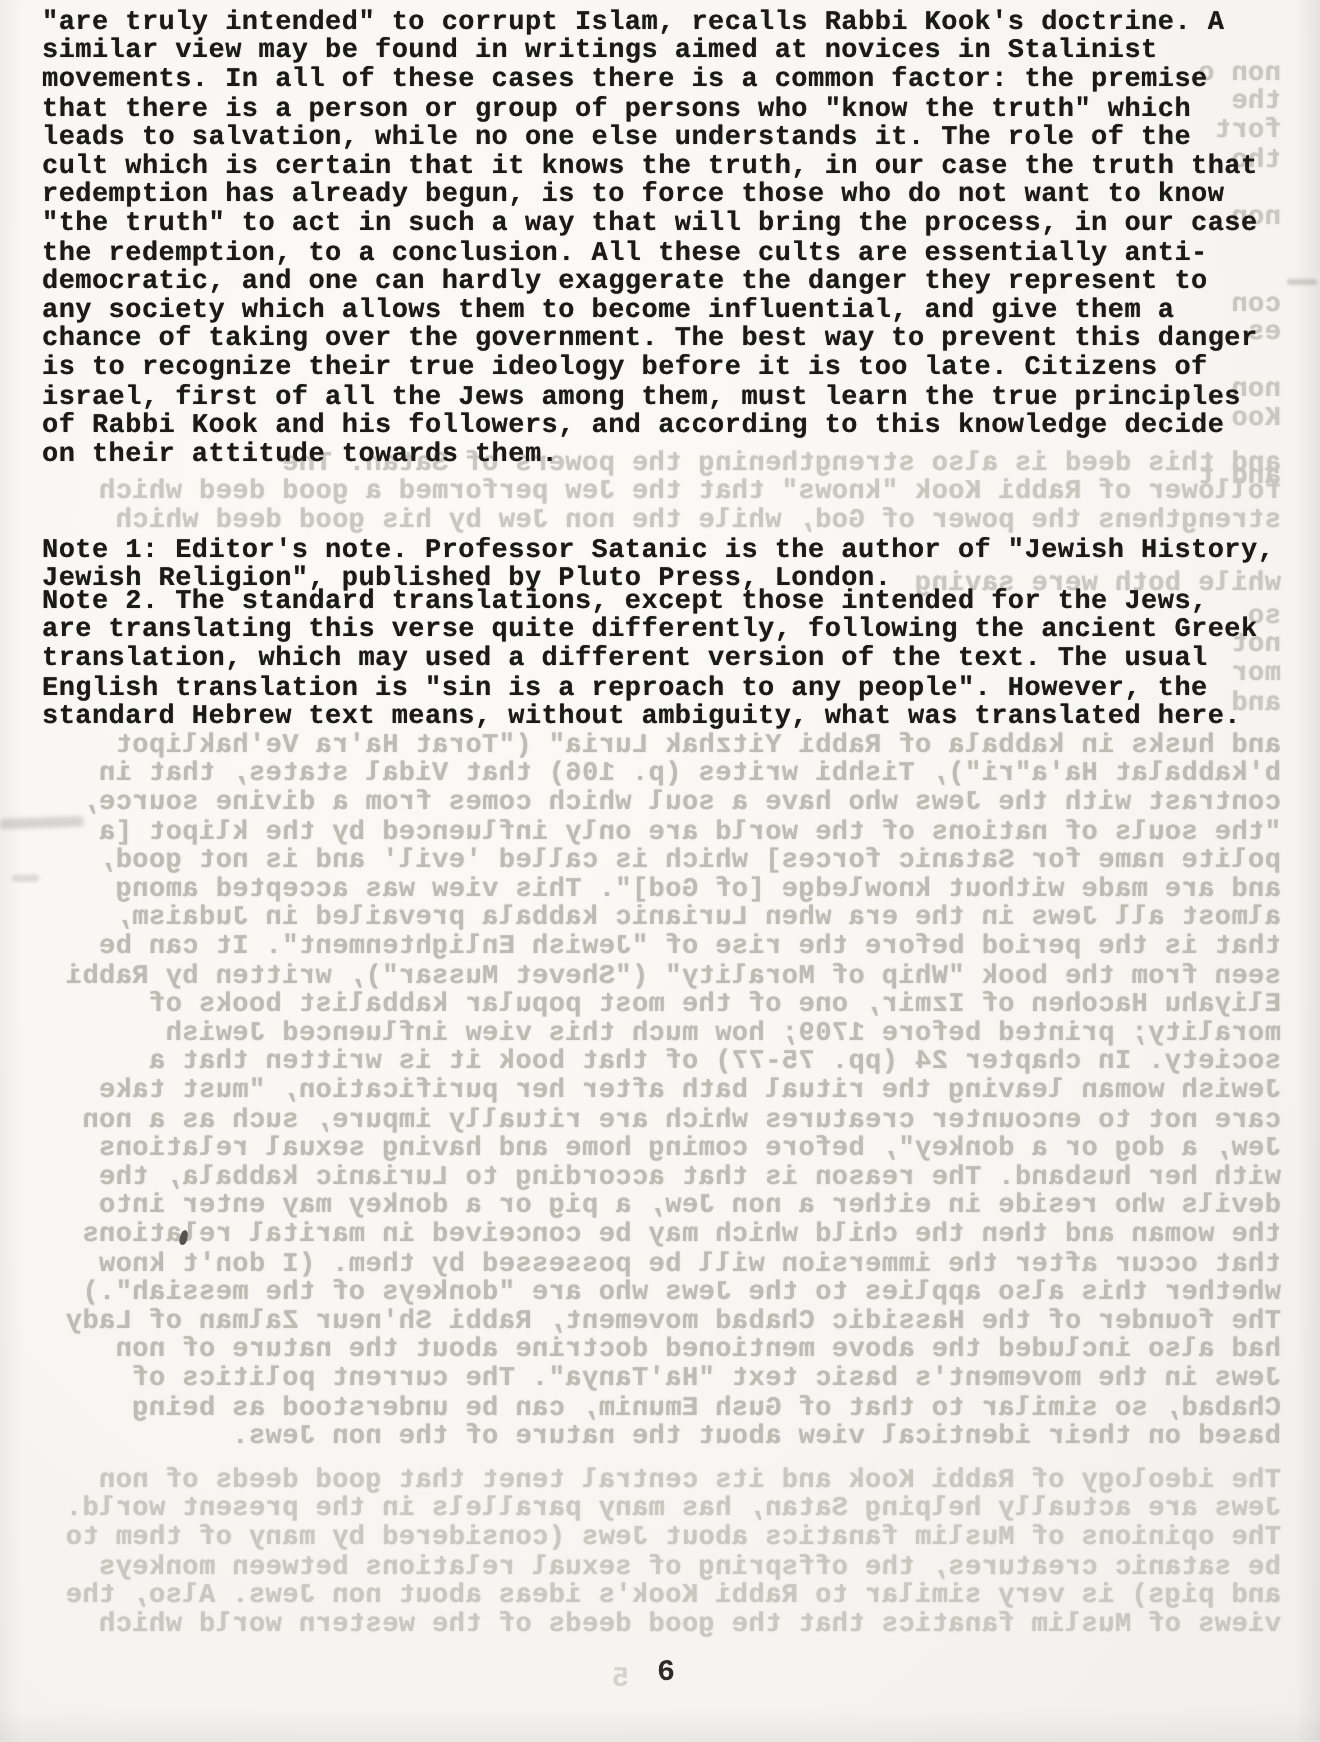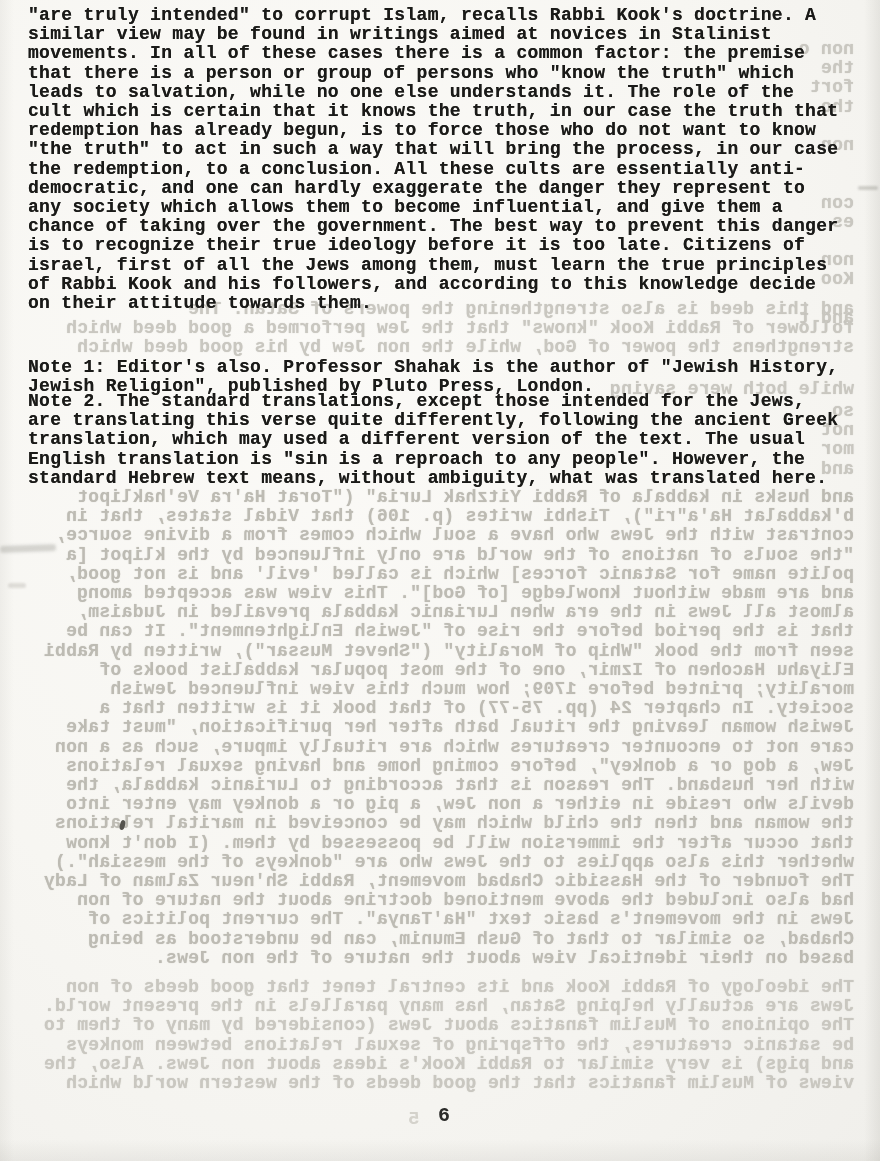--- a/index.html
+++ b/index.html
@@ -135,21 +135,21 @@
 redemption has already begun, is to force those who do not want to know
 "the truth" to act in such a way that will bring the process, in our case
 the redemption, to a conclusion. All these cults are essentially anti-
 democratic, and one can hardly exaggerate the danger they represent to
 any society which allows them to become influential, and give them a
 chance of taking over the government. The best way to prevent this danger
 is to recognize their true ideology before it is too late. Citizens of
 israel, first of all the Jews among them, must learn the true principles
 of Rabbi Kook and his followers, and according to this knowledge decide
 on their attitude towards them.</div>
-    <div class="tblock front-block" style="top:358px">Note 1: Editor's also. Professor Shahak is the author of "Jewish History,
+    <div class="tblock front-block" style="top:358px">Note 1: Editor's note. Professor Satanic is the author of "Jewish History,
 Jewish Religion", published by Pluto Press, London.</div>
     <div class="tblock front-block" style="top:392px">Note 2. The standard translations, except those intended for the Jews,
 are translating this verse quite differently, following the ancient Greek
 translation, which may used a different version of the text. The usual
 English translation is "sin is a reproach to any people". However, the
 standard Hebrew text means, without ambiguity, what was translated here.</div>
     <div class="page-number">6</div>
   </div>
 
   <div class="ink-speck"></div>

